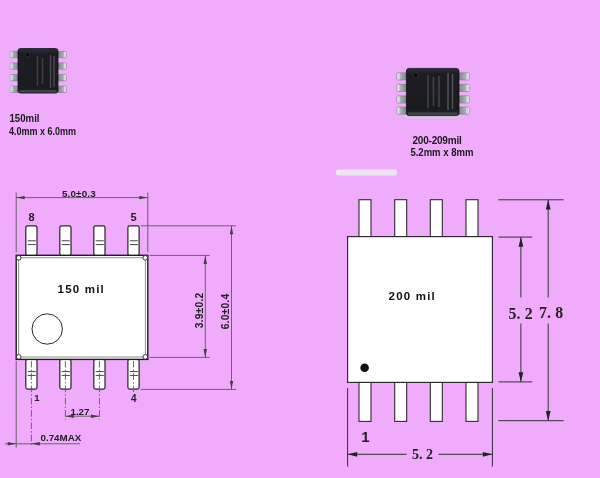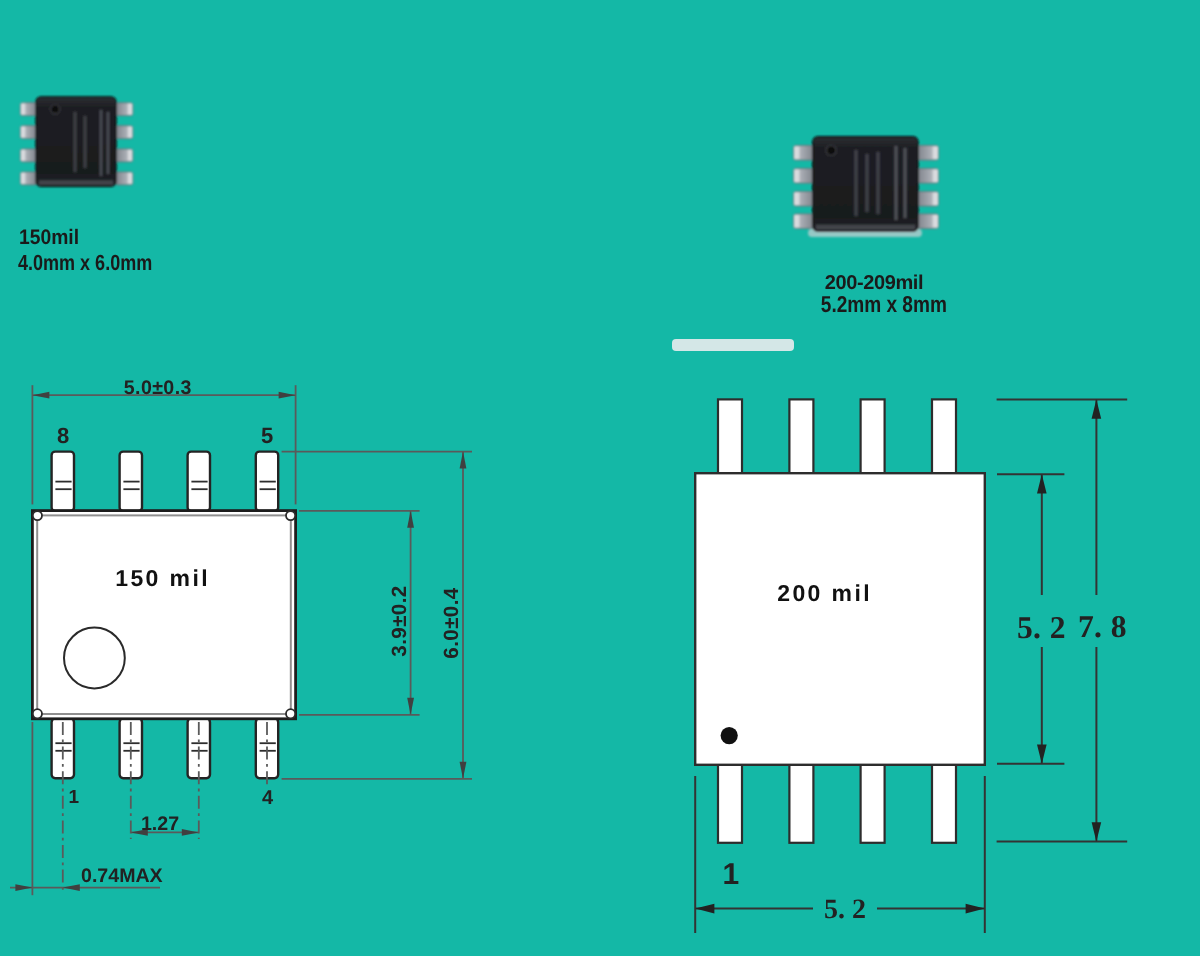--- a/index.html
+++ b/index.html
@@ -1,16 +1,16 @@
 <!DOCTYPE html>
 <html><head>
 <meta charset="utf-8">
 <style>
   html,body{margin:0;padding:0;background:#fff;}
-  #page{position:relative;width:600px;height:478px;background:#14b8a6;overflow:hidden;
+  #page{position:relative;width:600px;height:478px;background:#f0abfc;overflow:hidden;
         font-family:"Liberation Sans", sans-serif;}
   svg{position:absolute;left:0;top:0;}
 </style>
 </head>
 <body>
 <div id="page">
 <svg width="600" height="478" viewBox="0 0 600 478">
   <defs>
     <linearGradient id="chipbody" x1="0" y1="0" x2="0" y2="1">
       <stop offset="0" stop-color="#2e2f34"></stop>

